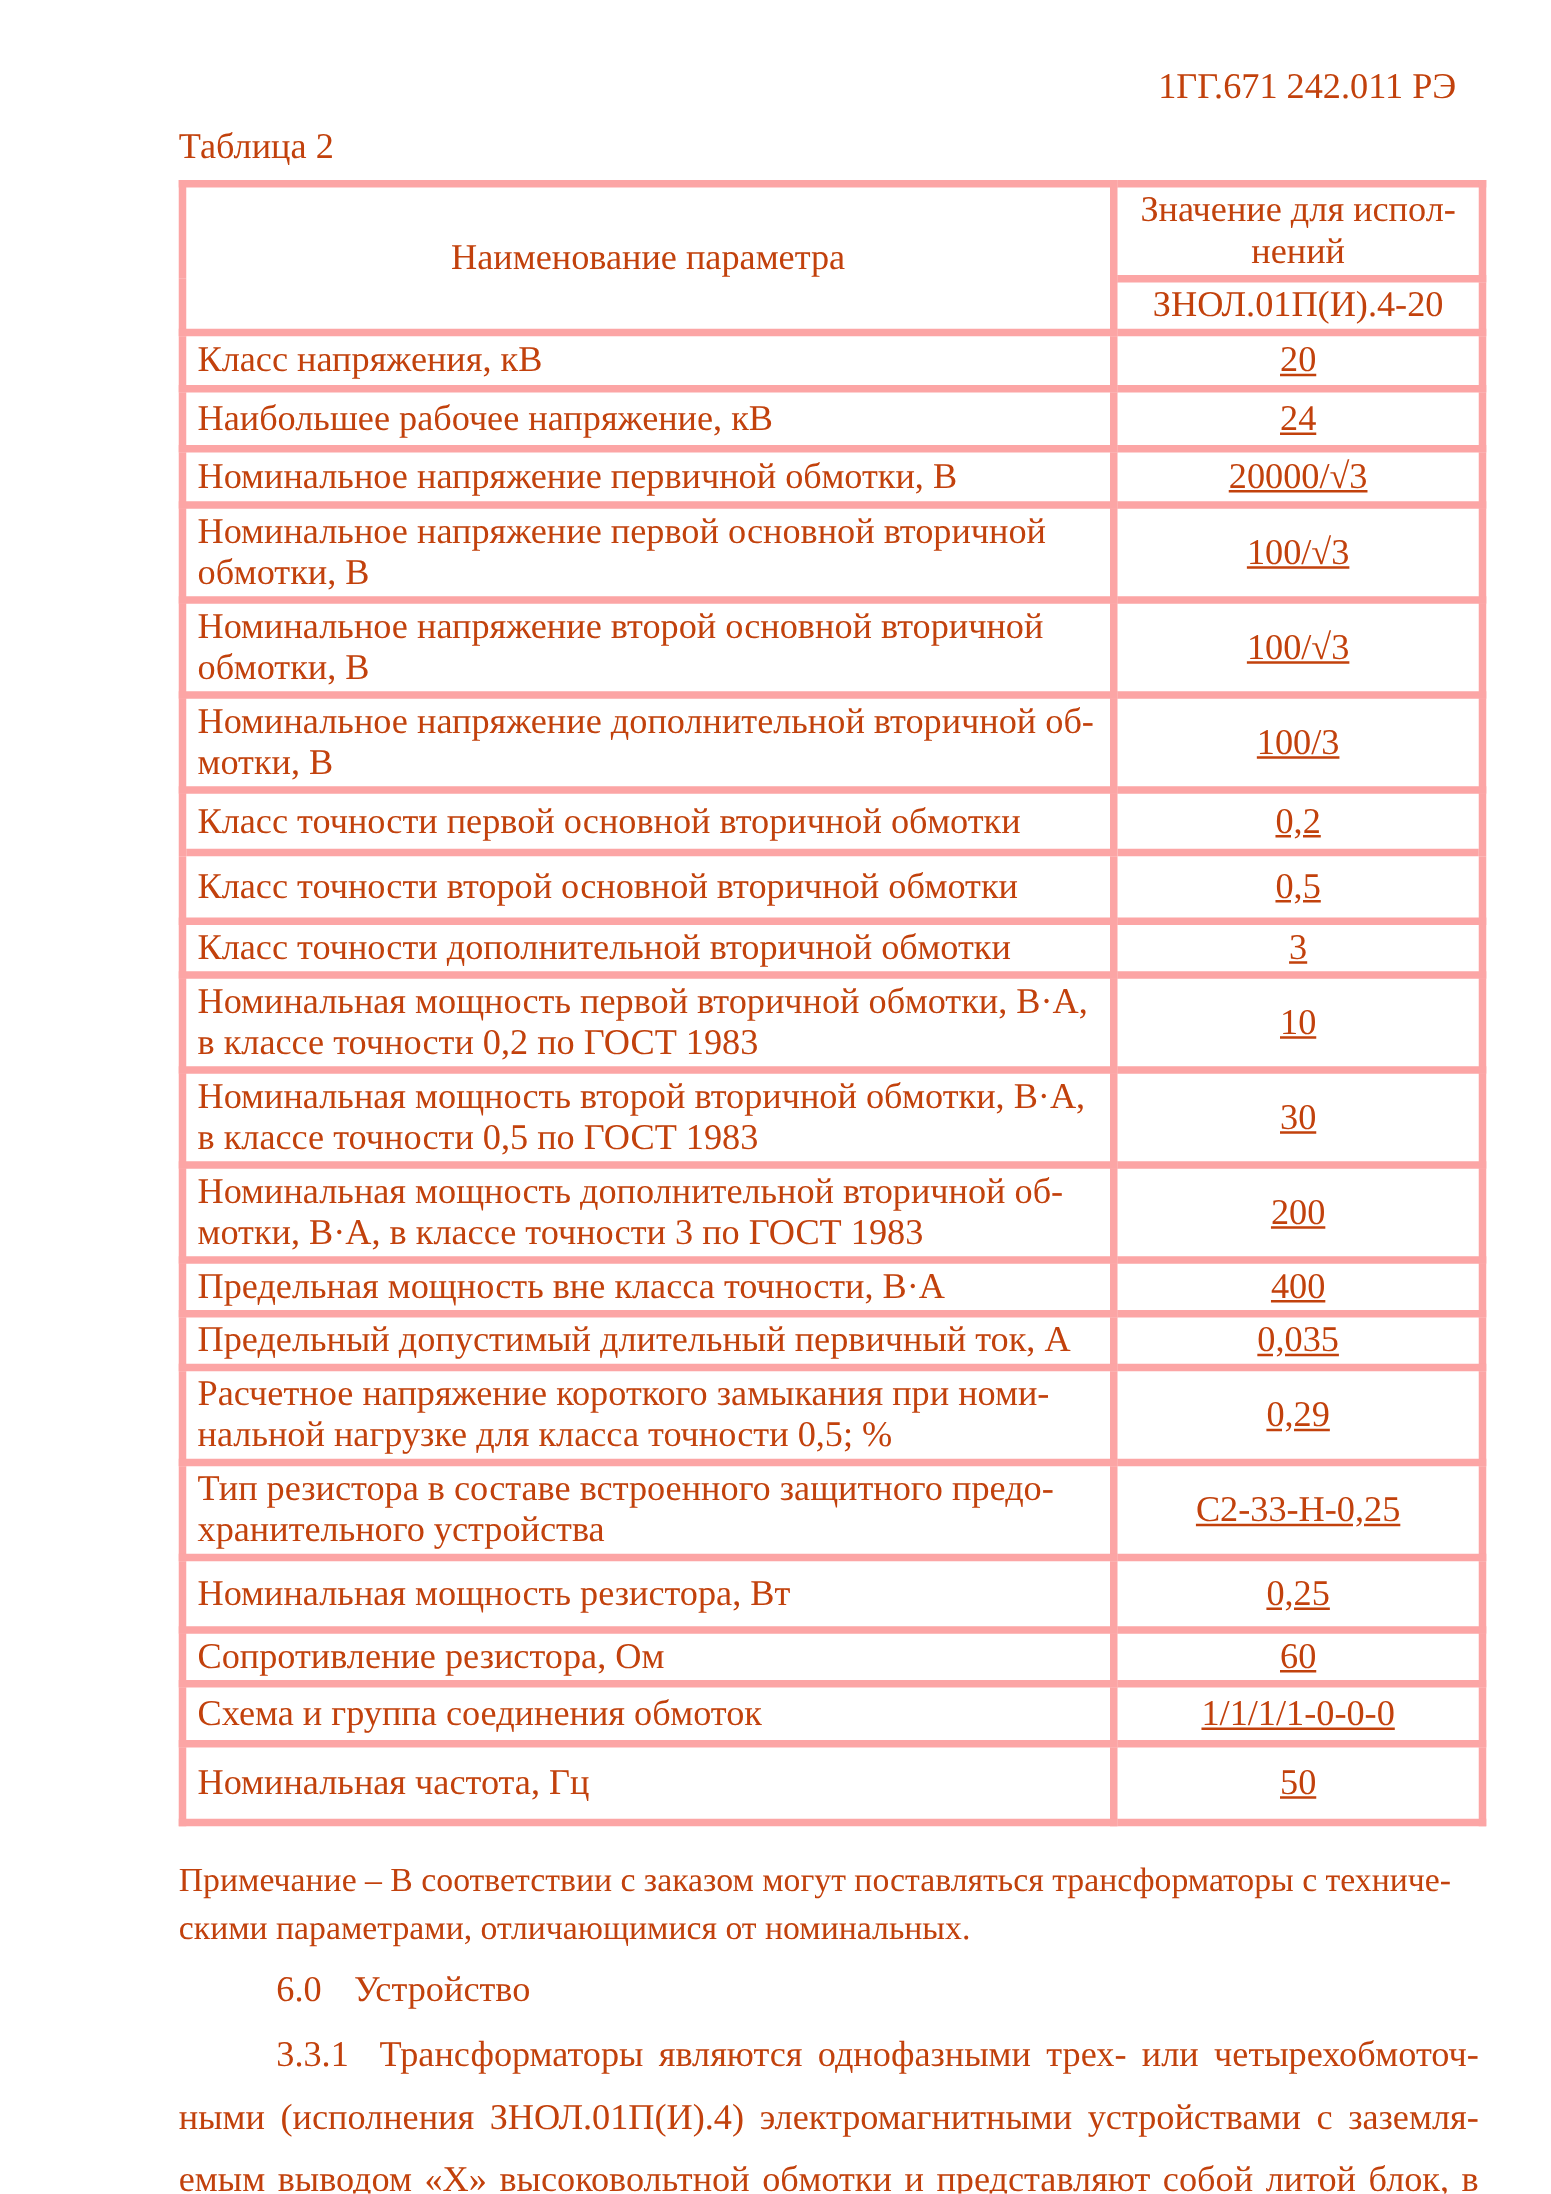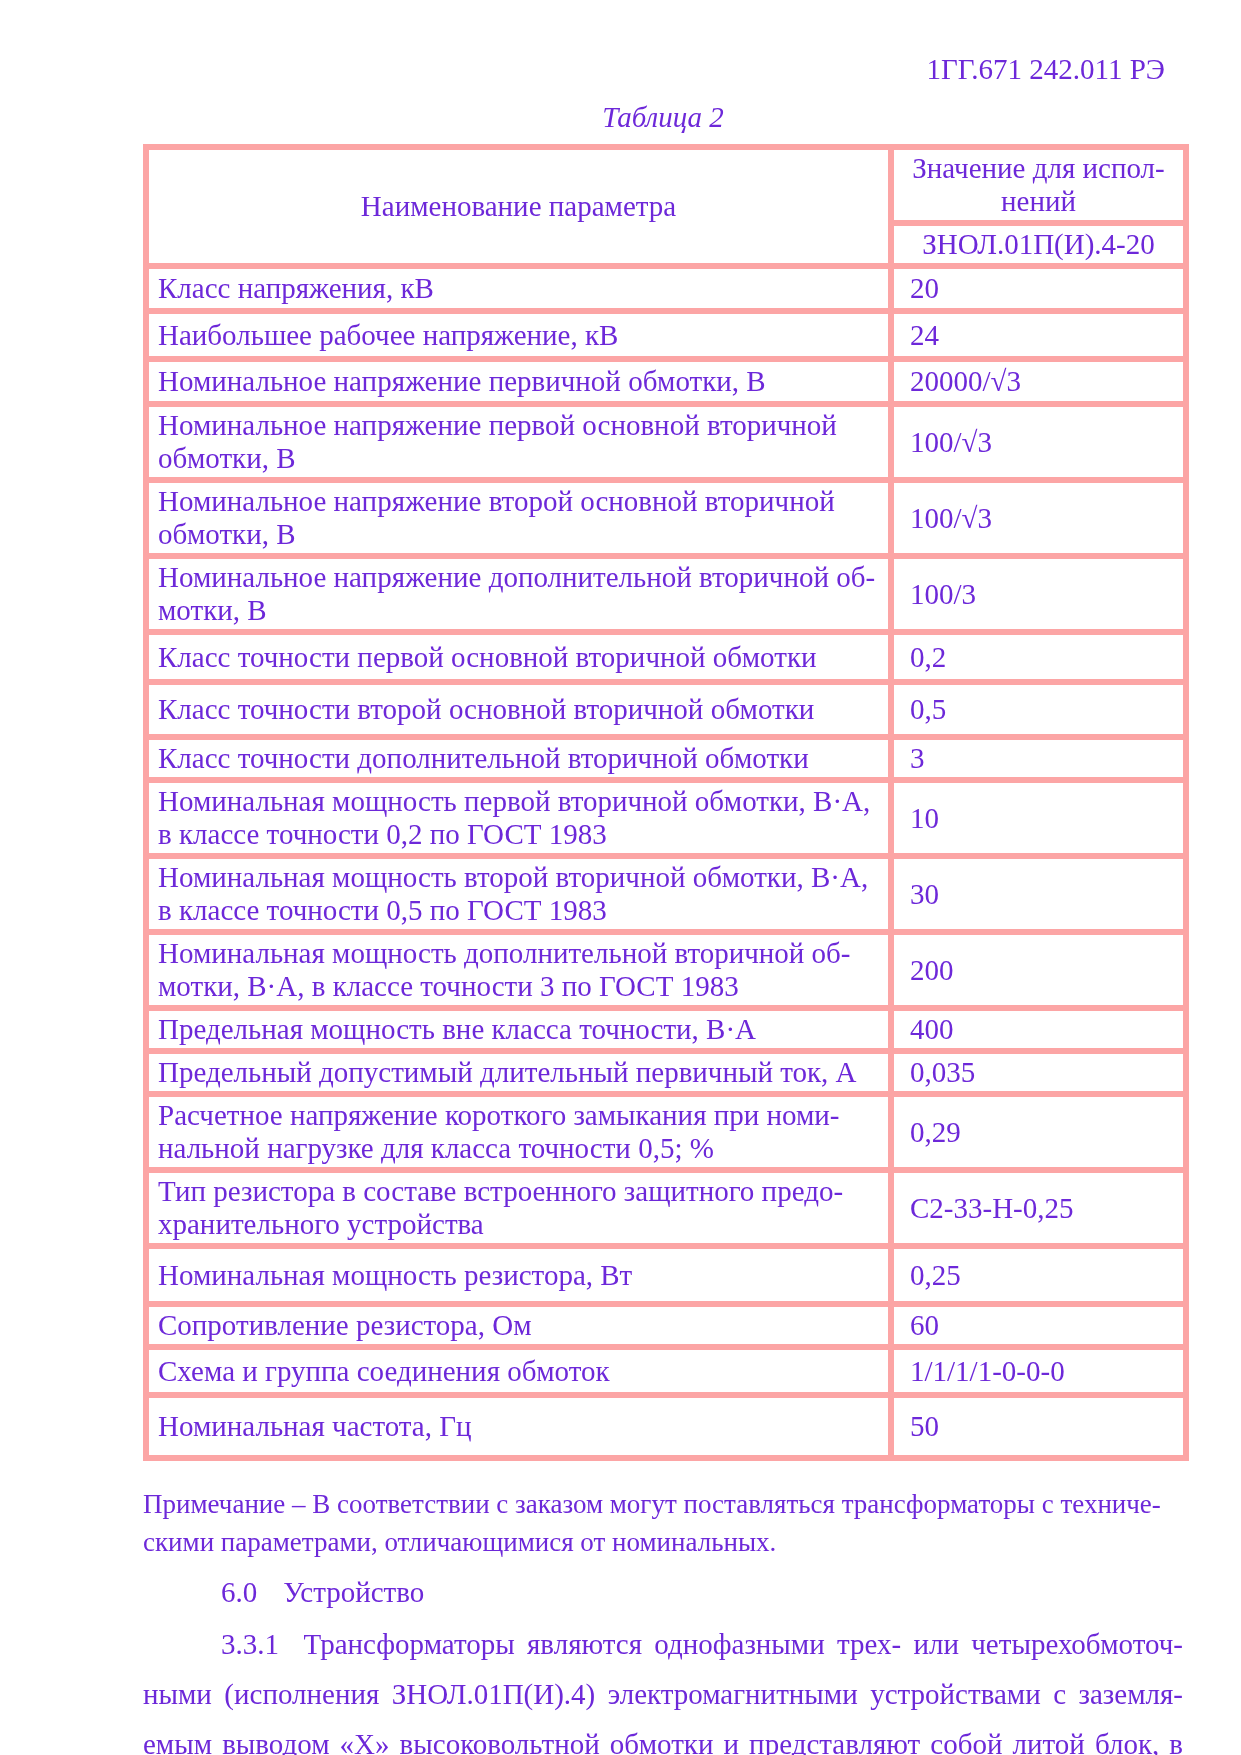--- a/index.html
+++ b/index.html
@@ -1,38 +1,38 @@
 <!DOCTYPE html>
 <html><head>
 <meta charset="utf-8">
 <style>
   html, body { margin:0; padding:0; background:#ffffff; }
   .page {
-    width:1241px; height:1755px; background:#ffffff; color:#6d28d9;
+    width:1241px; height:1755px; background:#ffffff; color:#c2410c;
     font-family:"Liberation Serif","DejaVu Serif",serif;
     box-sizing:border-box; padding:52px 58px 0 143px; overflow:hidden;
   }
   .doc-number {
     font-size:29px; line-height:34px; text-align:right; padding-right:18px;
   }
   .caption {
-    font-size:29px; line-height:34px; margin-top:14px; text-align:center;font-style:italic;
+    font-size:29px; line-height:34px; margin-top:14px; text-align:left;
   }
   table.params {
     border-collapse:collapse; table-layout:fixed; width:1040px; margin-top:10px;
   }
   table.params th, table.params td {
     border:6px solid #fca5a5; font-weight:normal; font-size:29px; line-height:33px;
     vertical-align:middle; box-sizing:border-box; overflow:hidden;
   }
   thead th { text-align:center; white-space:pre-line; padding:2px 10px; }
   tr.hrow1 { height:70px; }
   tr.hrow2 { height:40px; }
   td.p { text-align:left; padding:2px 9px; white-space:pre-line; }
-  td.v { text-align:left; padding:2px 16px; white-space:pre-line; }
+  td.v { text-align:center; padding:2px 16px; white-space:pre-line;text-decoration:underline; }
   tbody tr:nth-child(1)  { height:45px; }
   tbody tr:nth-child(2)  { height:48px; }
   tbody tr:nth-child(3)  { height:45px; }
   tbody tr:nth-child(4)  { height:72px; }
   tbody tr:nth-child(5)  { height:67px; }
   tbody tr:nth-child(6)  { height:66px; }
   tbody tr:nth-child(7)  { height:50px; }
   tbody tr:nth-child(7) td { border-bottom-width:3px; }
   tbody tr:nth-child(8)  { height:55px; }
   tbody tr:nth-child(9)  { height:34px; }

